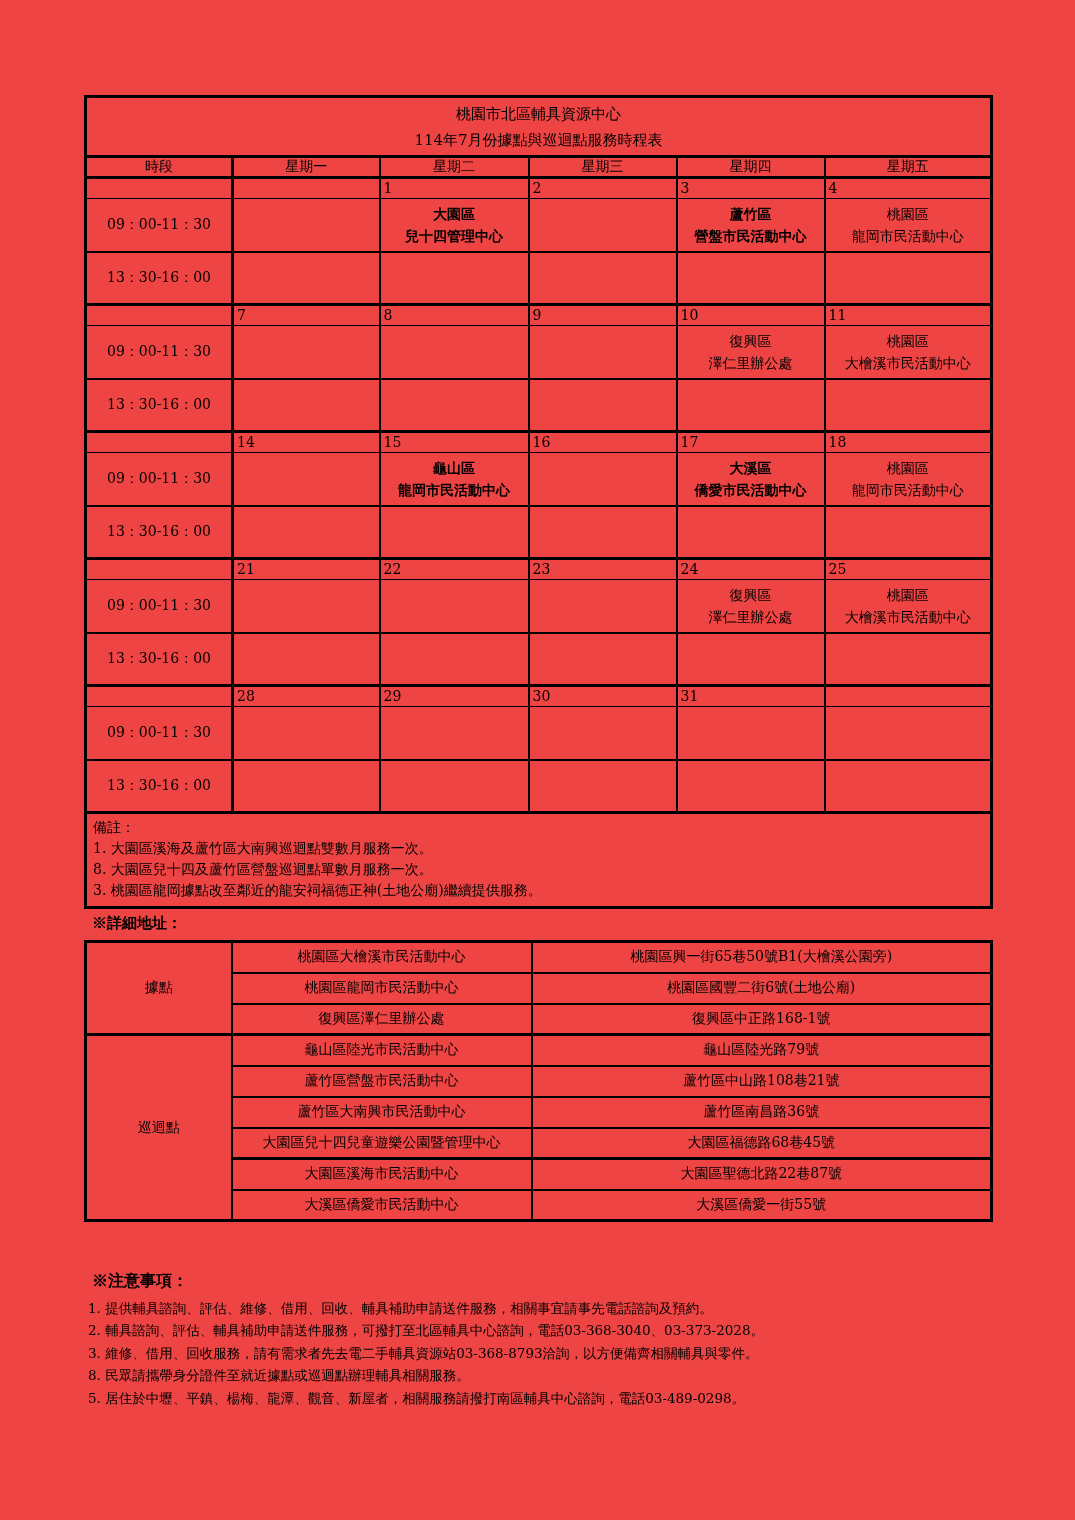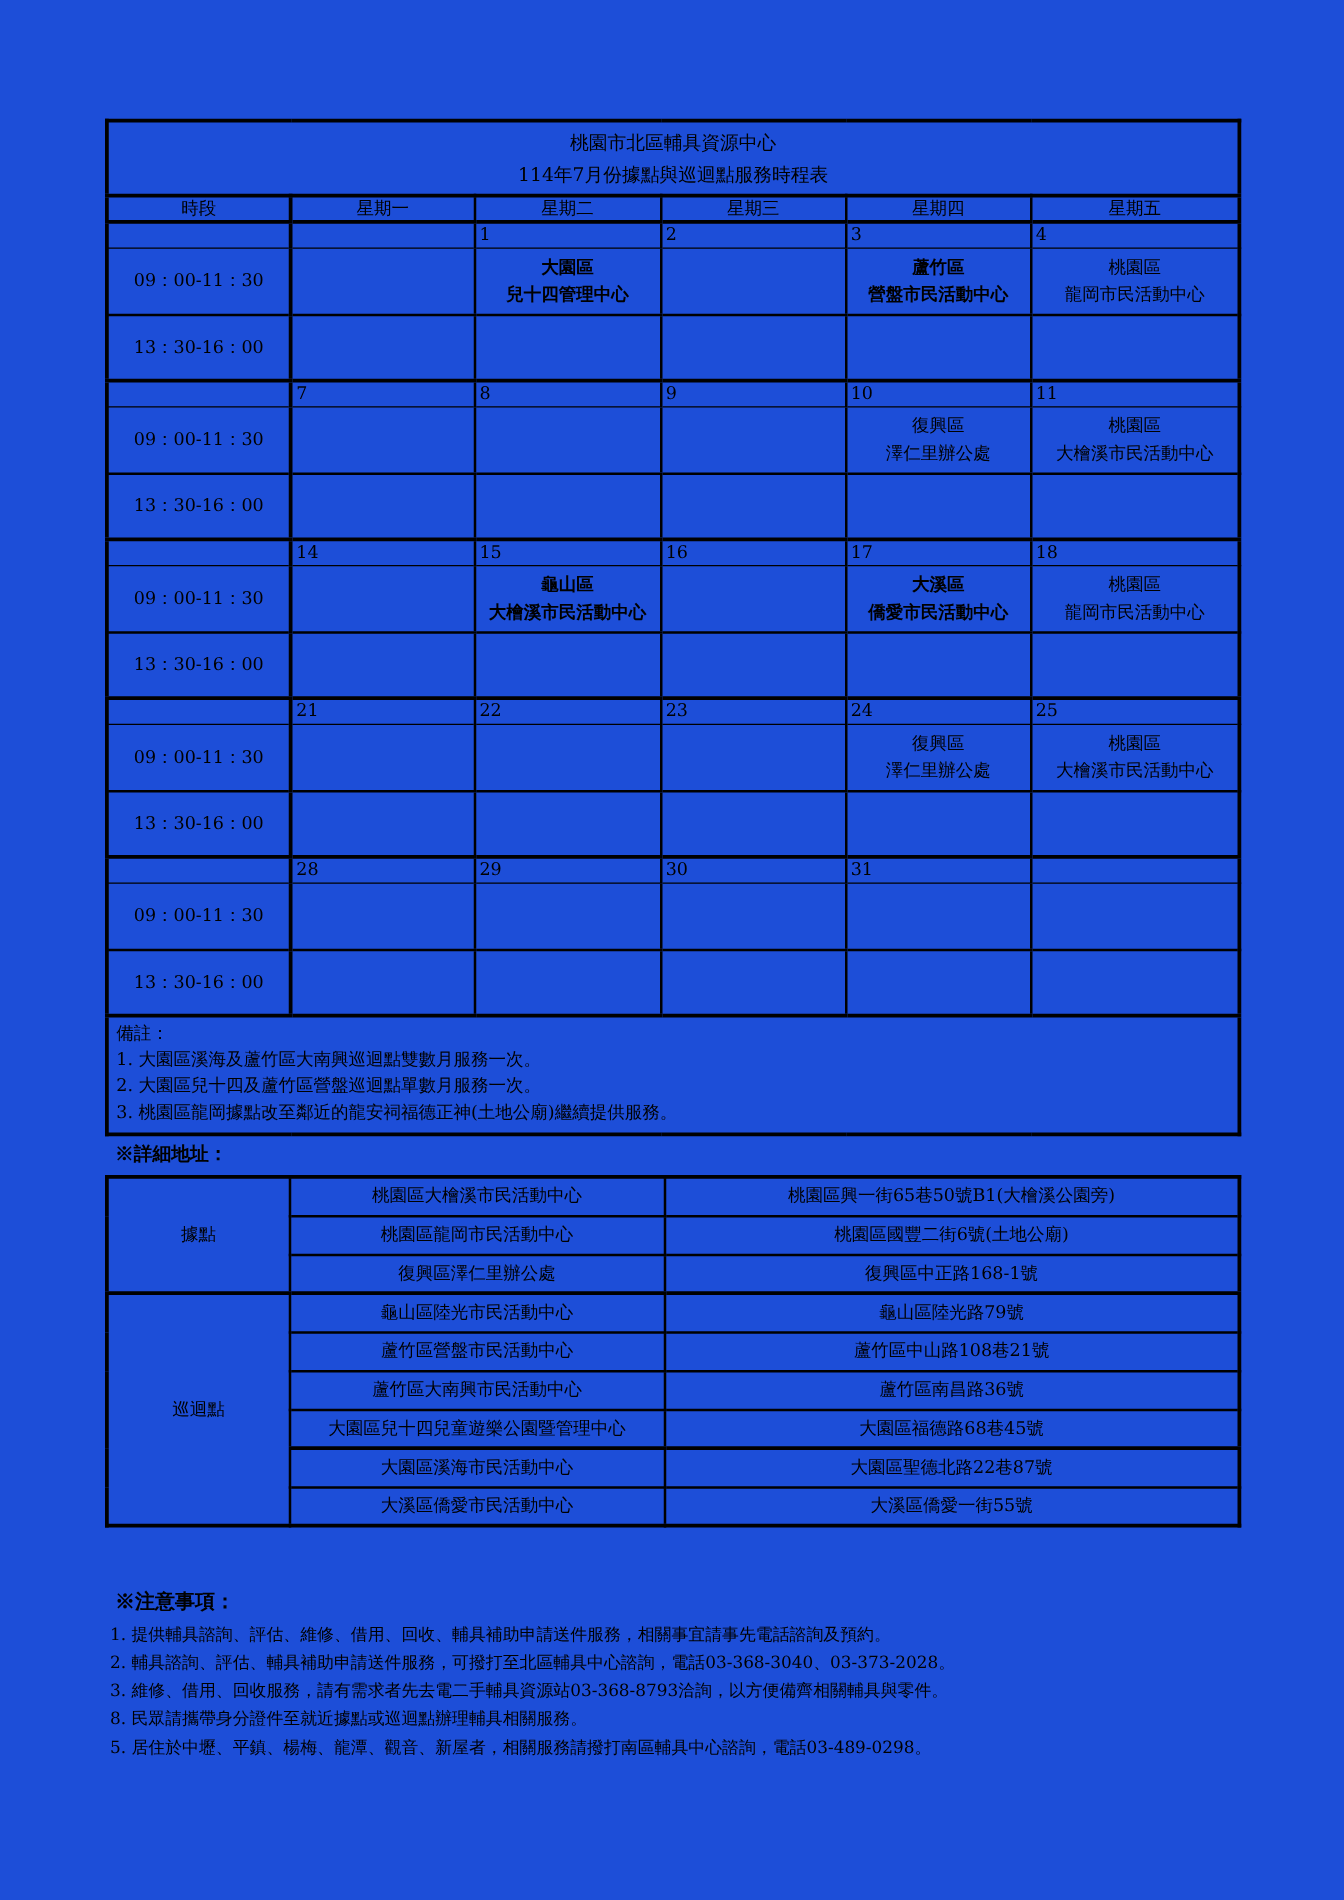--- a/index.html
+++ b/index.html
@@ -3,21 +3,21 @@
 <meta charset="utf-8">
 <style>
   * { box-sizing: border-box; }
   html, body { margin: 0; padding: 0; }
   body {
     width: 1075px; height: 1520px;
     background: #ffffff;
     color: #000000;
     font-family: "DejaVu Serif", "Liberation Serif", serif;
   }
-  .page { position: relative; width: 1075px; height: 1520px; background: #1d4ed8; }
+  .page { position: relative; width: 1075px; height: 1520px; background: #ef4444; }
 
   
   table.cal {
     position: absolute; left: 84px; top: 95px;
     width: 906px; border-collapse: collapse; table-layout: fixed;
     border: 3px solid #000;
   }
   table.cal td, table.cal th {
     padding: 0; font-weight: normal; overflow: hidden;
   }
@@ -175,21 +175,21 @@
       <td>14</td>
       <td>15</td>
       <td>16</td>
       <td>17</td>
       <td>18</td>
     </tr>
     <tr class="r-am">
       <td class="c-time">09：00-11：30</td>
       <td class="c-svc"></td>
       <td class="c-svc b">龜山區
-大檜溪市民活動中心</td>
+龍岡市民活動中心</td>
       <td class="c-svc"></td>
       <td class="c-svc b">大溪區
 僑愛市民活動中心</td>
       <td class="c-svc">桃園區
 龍岡市民活動中心</td>
     </tr>
     <tr class="r-pm">
       <td class="c-time">13：30-16：00</td>
       <td class="c-svc"></td>
       <td class="c-svc"></td>
@@ -247,21 +247,21 @@
       <td class="c-svc"></td>
       <td class="c-svc"></td>
       <td class="c-svc"></td>
       <td class="c-svc"></td>
     </tr>
 
     <tr>
       <td class="notes-cell" colspan="6">
         <div>備註：</div>
         <div>1. 大園區溪海及蘆竹區大南興巡迴點雙數月服務一次。</div>
-        <div>2. 大園區兒十四及蘆竹區營盤巡迴點單數月服務一次。</div>
+        <div>8. 大園區兒十四及蘆竹區營盤巡迴點單數月服務一次。</div>
         <div>3. 桃園區龍岡據點改至鄰近的龍安祠福德正神(土地公廟)繼續提供服務。</div>
       </td>
     </tr>
   </tbody>
     </table>
 
   <div class="sec-heading" id="addr-heading">※詳細地址：</div>
 
   <table class="addr">
     <colgroup>

